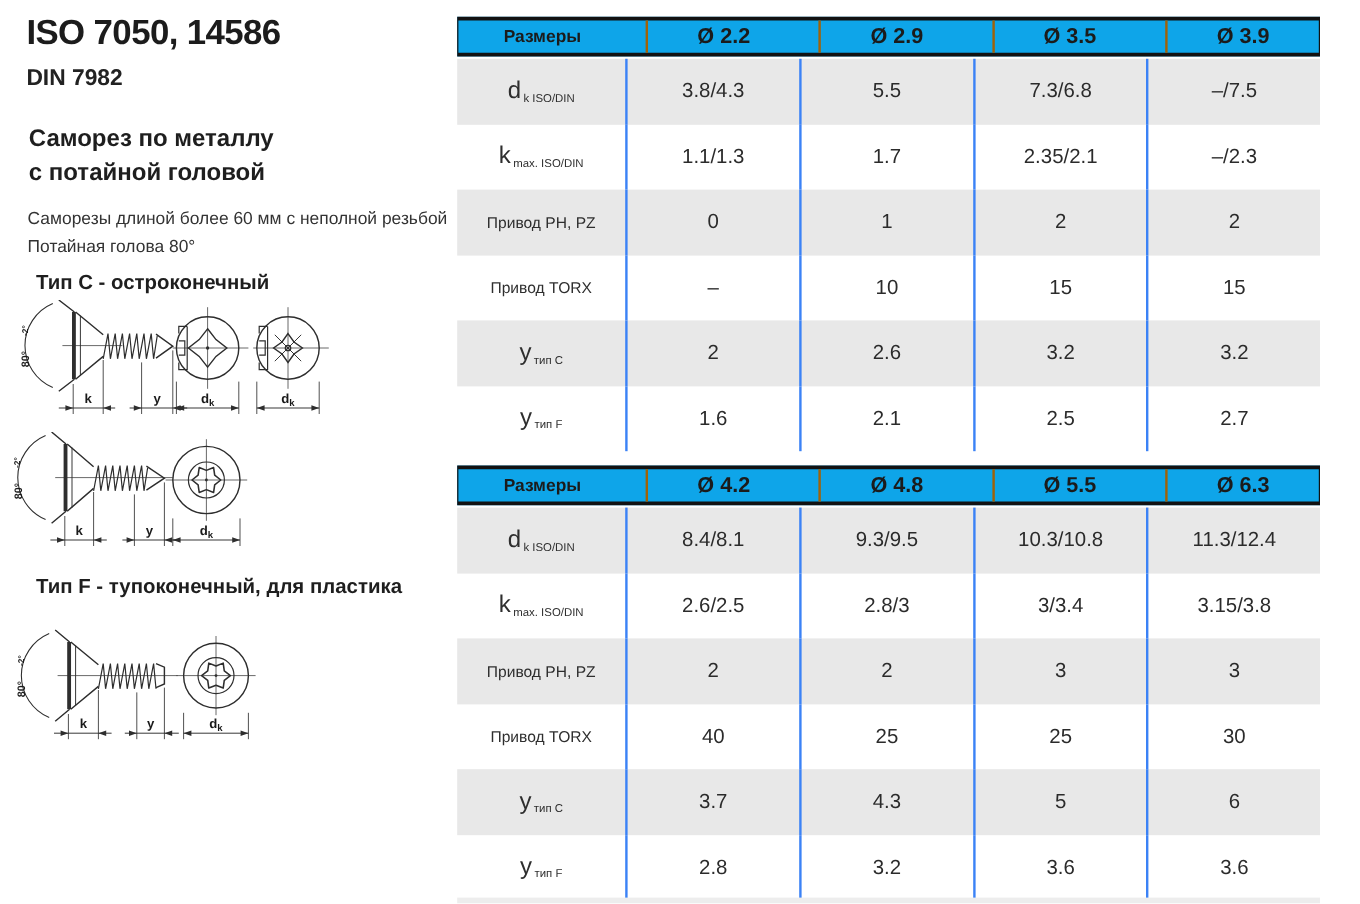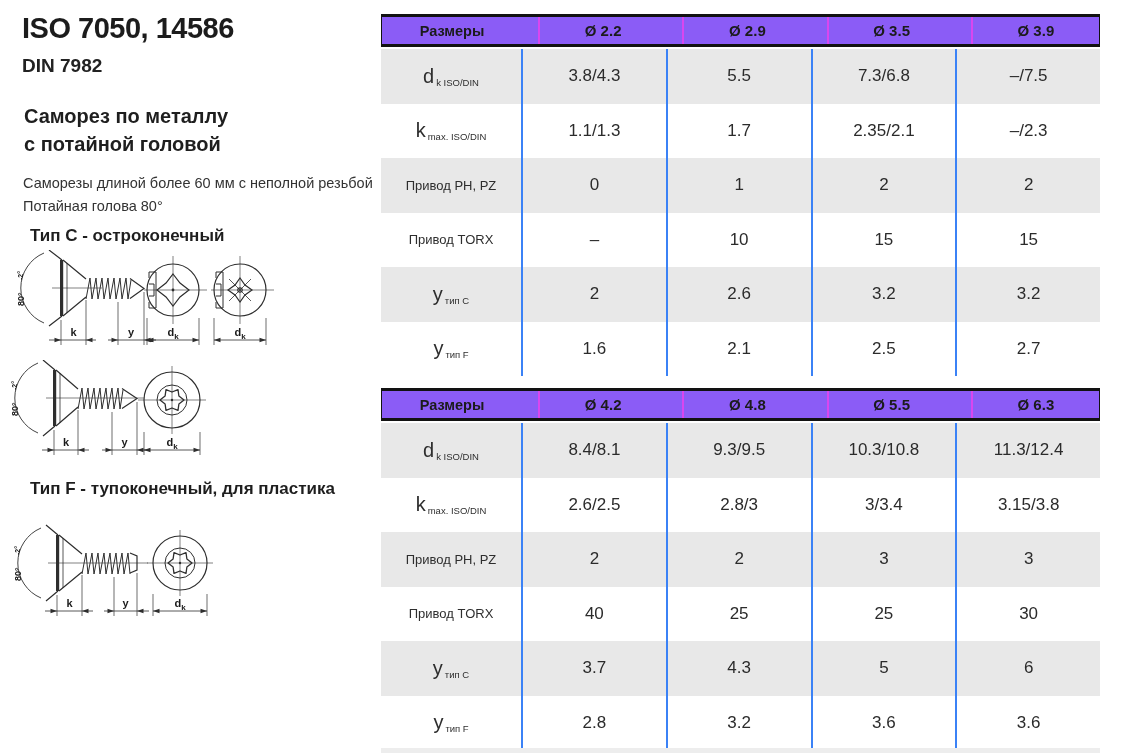--- a/index.html
+++ b/index.html
@@ -20,25 +20,25 @@
 
   
   .dwg{stroke:#2e2e2e;fill:none;stroke-width:1.2;}
   .dtx{font-family:"Liberation Sans",sans-serif;font-size:11px;font-weight:700;fill:#1a1a1a;stroke:none;}
   .dang{font-family:"Liberation Sans",sans-serif;font-weight:700;fill:#1a1a1a;stroke:none;}
 
   
   .dtable{position:absolute;left:381px;width:719px;}
   #table1{top:14px;}
   #table2{top:388px;}
-  .thead{display:flex;height:33px;box-sizing:border-box;background:#8b5cf6;
+  .thead{display:flex;height:33px;box-sizing:border-box;background:#0ea5e9;
     border-top:3px solid #121212;border-bottom:3px solid #121212;
     border-left:1.5px solid #121212;border-right:1.5px solid #121212;gap:16px;}
   .th{flex:1 1 0;display:flex;align-items:center;justify-content:center;
-    font-weight:700;font-size:15px;color:#1b1b1b;border-left:2px solid #d946ef;box-sizing:border-box;}
+    font-weight:700;font-size:18px;color:#1b1b1b;border-left:2px solid #a16207;box-sizing:border-box;}
   .th0{flex:0 0 140px;border-left:none;font-size:14.5px;}
   .tbody{margin-top:2px;}
   .tr{display:flex;height:54.5px;}
   .tr.alt{background:#e8e8e8;}
   .td{flex:1 1 0;display:flex;align-items:center;justify-content:center;
     font-size:17px;color:#2b2b2b;border-left:2px solid #3b82f6;box-sizing:border-box;}
   .td0{flex:0 0 140px;border-left:none;}
   .lm{font-size:20px;color:#2e2e2e;}
   .lt{font-size:13px;color:#2e2e2e;}
   .ls{font-size:9.5px;position:relative;top:6px;margin-left:2px;white-space:pre;color:#2e2e2e;}

